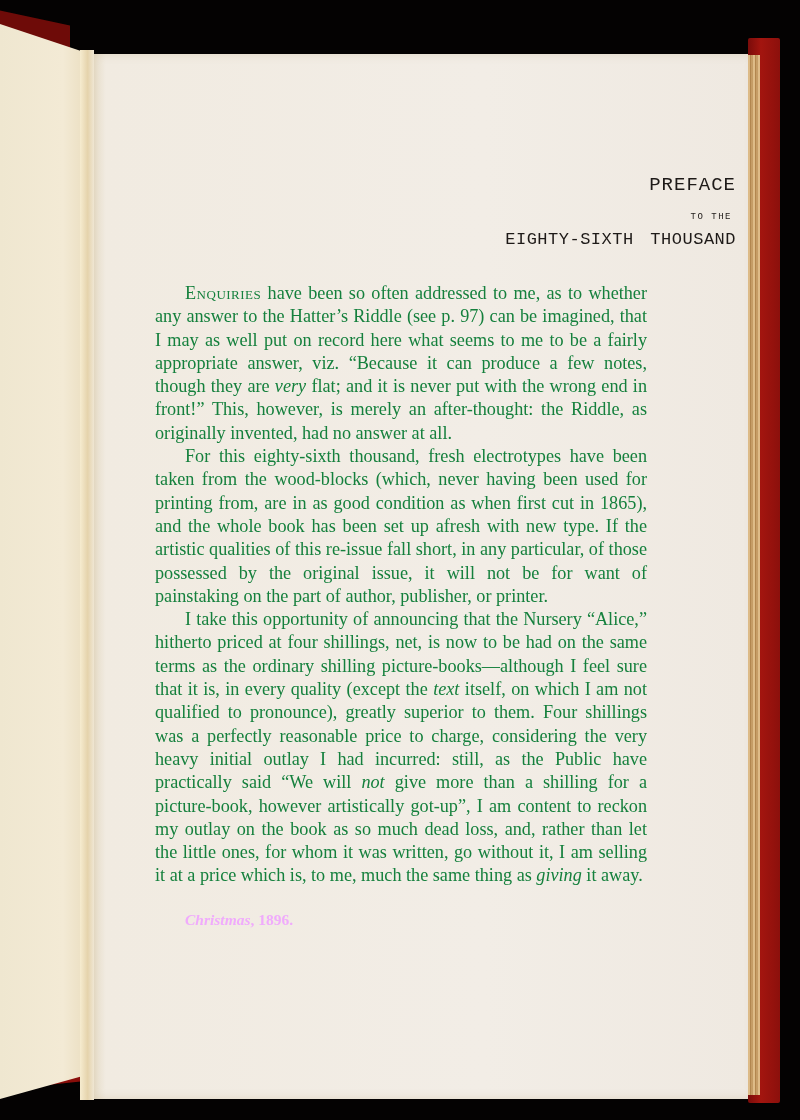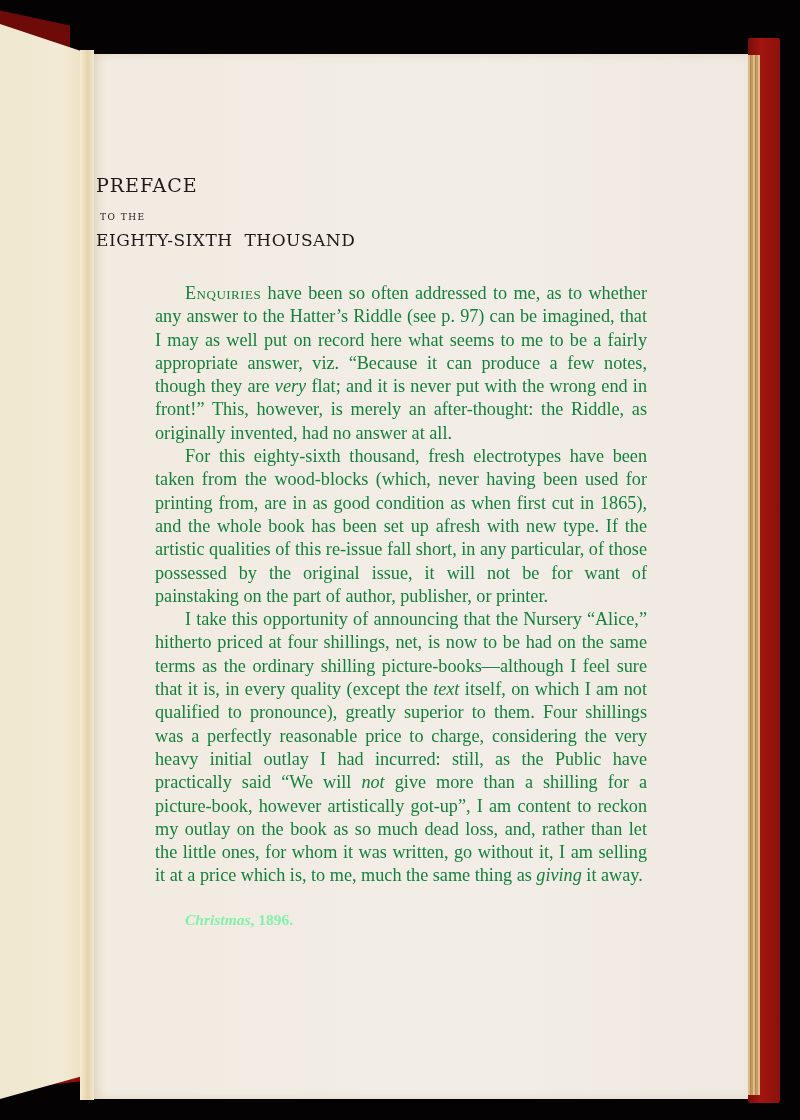--- a/index.html
+++ b/index.html
@@ -21,32 +21,32 @@
     background:linear-gradient(90deg,#efe7d0 0%,#f3ead5 70%,#e9dcbd 100%);
     clip-path:polygon(0 0, 100% 30px, 100% 1050px, 0 1075px); }
   
   .page { position:absolute; left:88px; top:54px; width:660px; height:1045px;
     background:linear-gradient(90deg,#e6dcc6 0px,#f1ebe1 18px,#f2ede6 60%,#efe9e1 100%);
     box-shadow: inset 6px 0 10px rgba(180,150,100,.25); }
   .gutter { position:absolute; left:80px; top:50px; width:14px; height:1050px;
     background:linear-gradient(90deg,#f6ecd0,#e5d3ac 55%,#efe6d3); }
 
   .txt { position:absolute; font-family:"DejaVu Serif","Liberation Serif",serif; color:#1e1a18; }
-  .title { left:0; width:800px; text-align:left; }
+  .title { left:0; width:800px; text-align:right;font-family:Liberation Mono, monospace; }
   .h-preface { top:174px; font-size:19px; letter-spacing:1px; left:96px; width:640px; }
-  .h-tothe { top:212px; font-size:9px; letter-spacing:1.5px; left:100px; width:640px; }
+  .h-tothe { top:212px; font-size:9px; letter-spacing:1.5px; left:92px; width:640px; }
   .h-thousand { top:230px; font-size:17px; letter-spacing:.5px; left:96px; width:640px; word-spacing:6px;}
 
   .body { left:155px; width:492px; top:282px; font-family:"Liberation Serif","DejaVu Serif",serif;
     font-size:18.2px; line-height:23.3px; text-align:justify; color:#15803d; }
   .body p { margin:0; text-indent:30px; hyphens:manual; }
   .body p:first-child { text-indent:30px; }
   .sc { font-variant:small-caps; letter-spacing:.5px; }
   .em { font-style:italic; }
-  .sign { left:185px; top:911px; font-family:"Liberation Serif",serif; font-size:15.5px; font-weight:bold; color:#86efac; }
+  .sign { left:185px; top:911px; font-family:"Liberation Serif",serif; font-size:15.5px; font-weight:bold; color:#f0abfc; }
   .sign .em { font-weight:bold; }
 </style>
 </head>
 <body>
 
 <div class="backdrop"></div>
 <div class="cover-top-left"></div>
 <div class="cover-right"></div>
 <div class="cover-bottom"></div>
 <div class="page-edge"></div>

